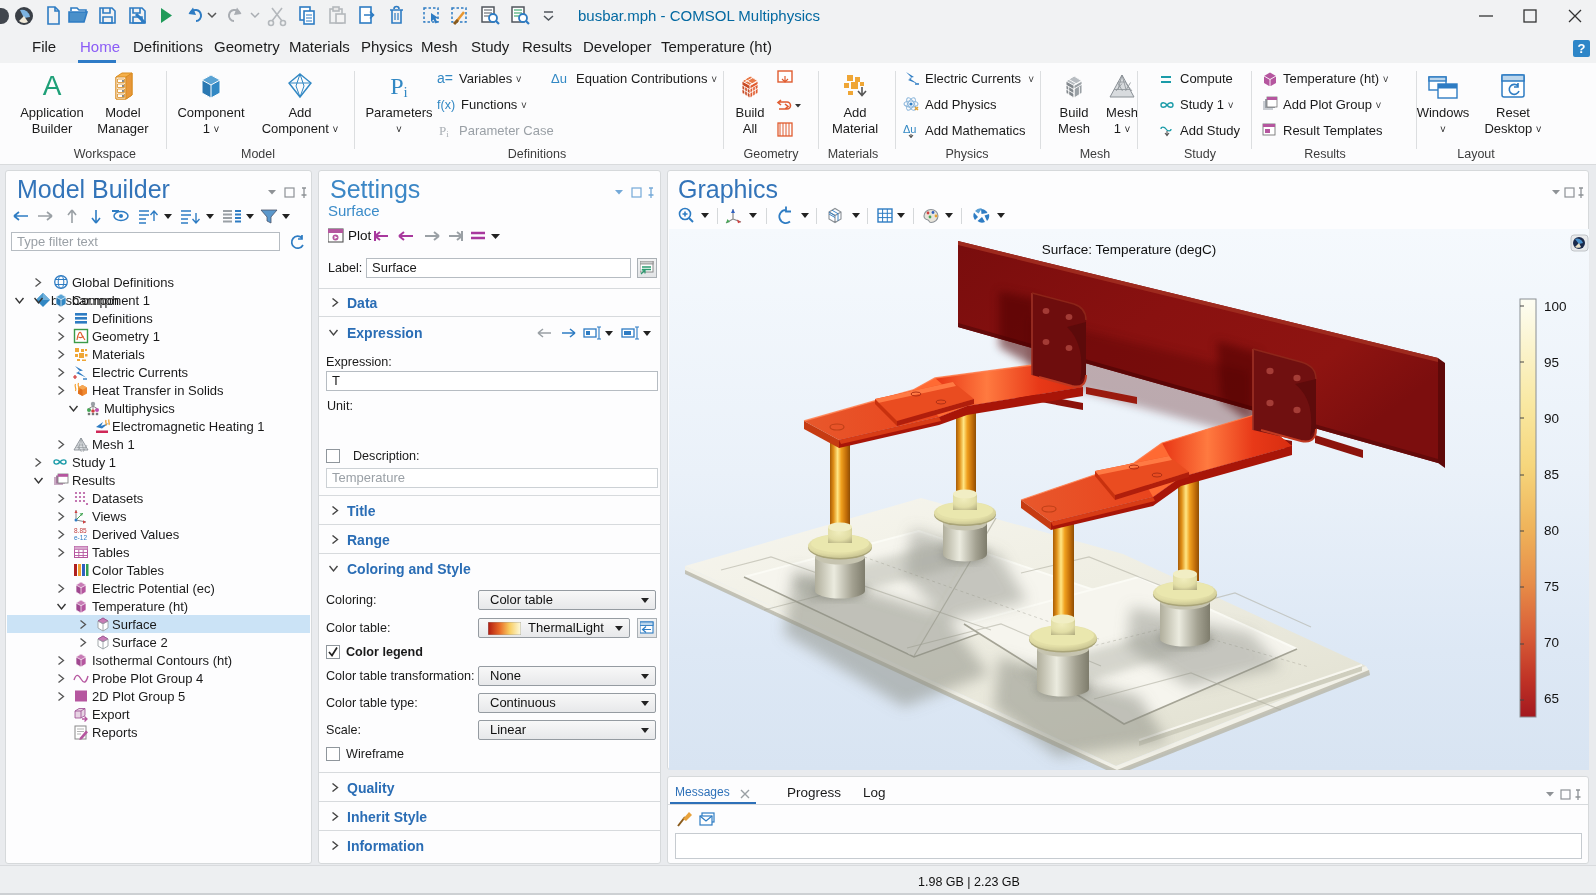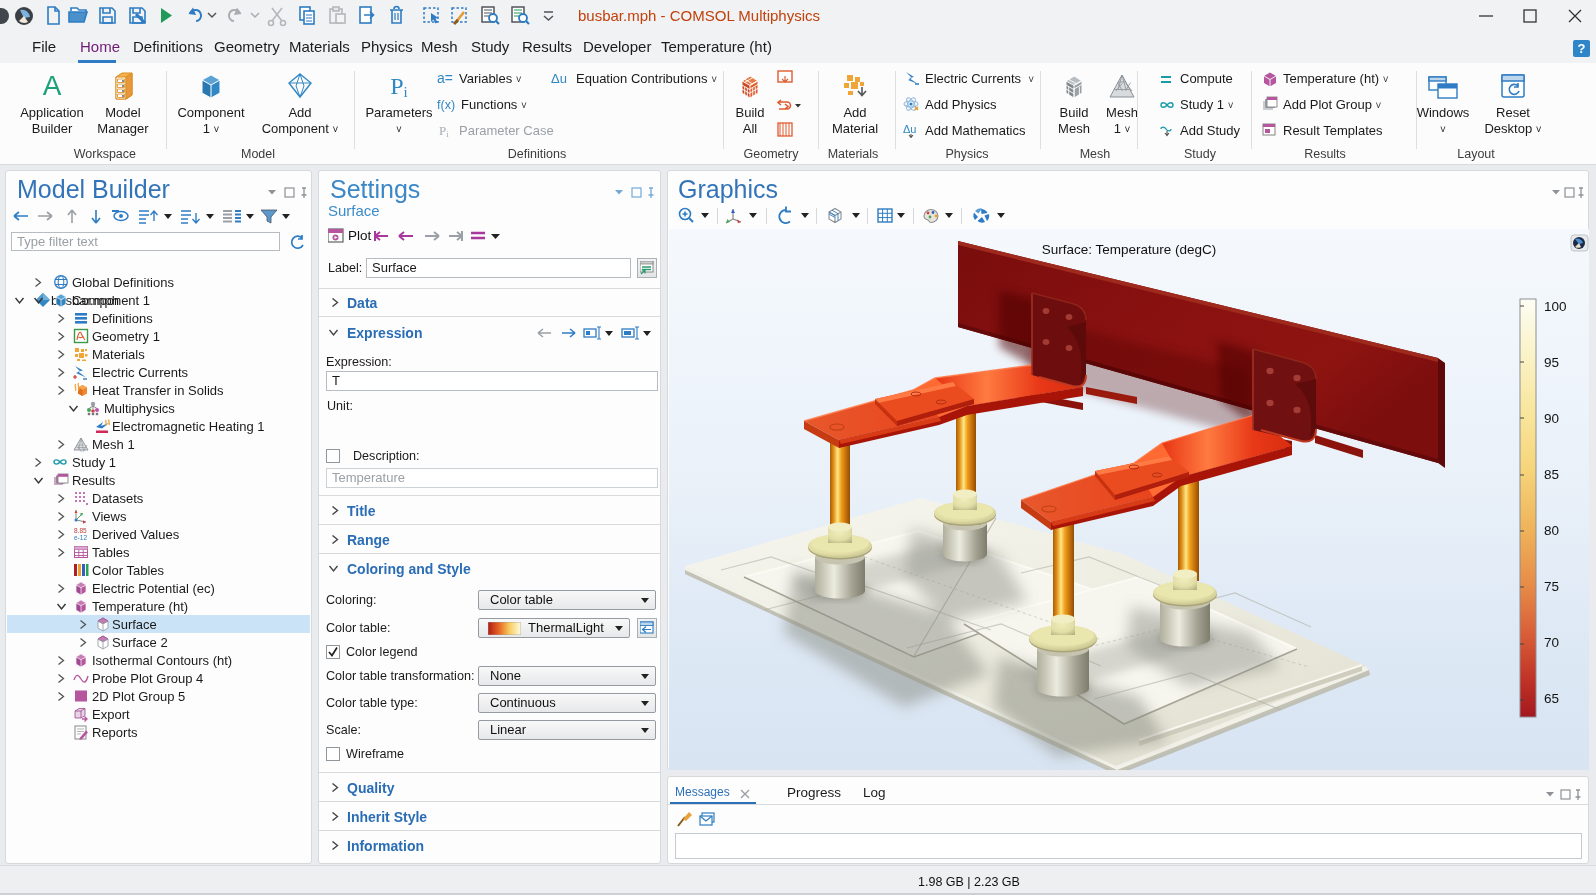--- a/index.html
+++ b/index.html
@@ -120,25 +120,25 @@
         <circle cx="523" cy="18" r="4" stroke="#2e7cc3" stroke-width="1.8"></circle>
         <path d="M526,21 l3,3" stroke="#2e7cc3" stroke-width="2.2"></path>
       </g>
 
 <path d="M544,12 h9 M544,16 l4.5,4 4.5,-4" stroke="#50565c" stroke-width="1.5" fill="none"></path>
 
 <path d="M1479,16 h14" stroke="#333" stroke-width="1.3"></path>
 <rect x="1524" y="10" width="12" height="12" fill="none" stroke="#333" stroke-width="1.3"></rect>
 <path d="M1569,10 l12,12 m0,-12 l-12,12" stroke="#333" stroke-width="1.3"></path>
 </svg>
-<div class="abs" style="left:578px;top:7px;font-size:15px;color:#c2410c;">busbar.mph - COMSOL Multiphysics</div>
+<div class="abs" style="left:578px;top:7px;font-size:15px;color:#0369a1;">busbar.mph - COMSOL Multiphysics</div>
 </div>
 <div id="menubar">
 <div class="menuitem" style="left:32px;">File</div>
-<div class="menuitem" style="left:80px;color:#701a75;">Home</div>
+<div class="menuitem" style="left:80px;color:#8b5cf6;">Home</div>
 <div class="abs" style="left:78px;top:27px;width:38px;height:3px;background:#2e7bc7;"></div>
 <div class="menuitem" style="left:133px;">Definitions</div>
 <div class="menuitem" style="left:214px;">Geometry</div>
 <div class="menuitem" style="left:289px;">Materials</div>
 <div class="menuitem" style="left:361px;">Physics</div>
 <div class="menuitem" style="left:421px;">Mesh</div>
 <div class="menuitem" style="left:471px;">Study</div>
 <div class="menuitem" style="left:522px;">Results</div>
 <div class="menuitem" style="left:583px;">Developer</div>
 <div class="menuitem" style="left:661px;">Temperature (ht)</div>
@@ -770,21 +770,21 @@
         <rect x="0" y="0" width="33" height="13" fill="url(#thsw)" stroke="#999" stroke-width="0.7"></rect>
       </svg><span style="margin-left:49px;">ThermalLight</span><div class="ar"></div></div>
 <div class="abs" style="left:318px;top:447px;width:20px;height:20px;background:linear-gradient(#f2f3f4,#e2e4e6);border:1px solid #aab0b5;"><svg width="14" height="14" style="margin:2px;">
         <rect x="0" y="1" width="13" height="11" fill="#fff" stroke="#2e7cc3" stroke-width="1.1"></rect>
         <rect x="0" y="1" width="13" height="3.5" fill="#bcd6ec" stroke="#2e7cc3" stroke-width="0.9"></rect>
         <path d="M11,8.5 h-8 m3,-3 l-3.5,3 3.5,3" stroke="#2e7cc3" stroke-width="1.2" fill="none"></path>
       </svg></div>
 <div class="cb" style="left:7px;top:474px;"><svg width="12" height="12">
         <path d="M2,6 l3,3.5 5,-8" stroke="#222" stroke-width="1.7" fill="none"></path>
       </svg></div>
-<div class="flab" style="left:27px;top:474px;">Color legend</div>
+<div class="flab" style="left:27px;top:474px;font-weight:bold;">Color legend</div>
 <div class="flab" style="left:7px;top:498px;">Color table transformation:</div>
 <div class="drop" style="left:159px;top:495px;width:178px;height:20px;">None<div class="ar"></div></div>
 <div class="flab" style="left:7px;top:525px;">Color table type:</div>
 <div class="drop" style="left:159px;top:522px;width:178px;height:20px;">Continuous<div class="ar"></div></div>
 <div class="flab" style="left:7px;top:552px;">Scale:</div>
 <div class="drop" style="left:159px;top:549px;width:178px;height:20px;">Linear<div class="ar"></div></div>
 <div class="cb" style="left:7px;top:576px;"></div>
 <div class="flab" style="left:27px;top:576px;">Wireframe</div>
 <div class="sep" style="top:601px;"></div>
 <div class="shead" style="top:609px;">

